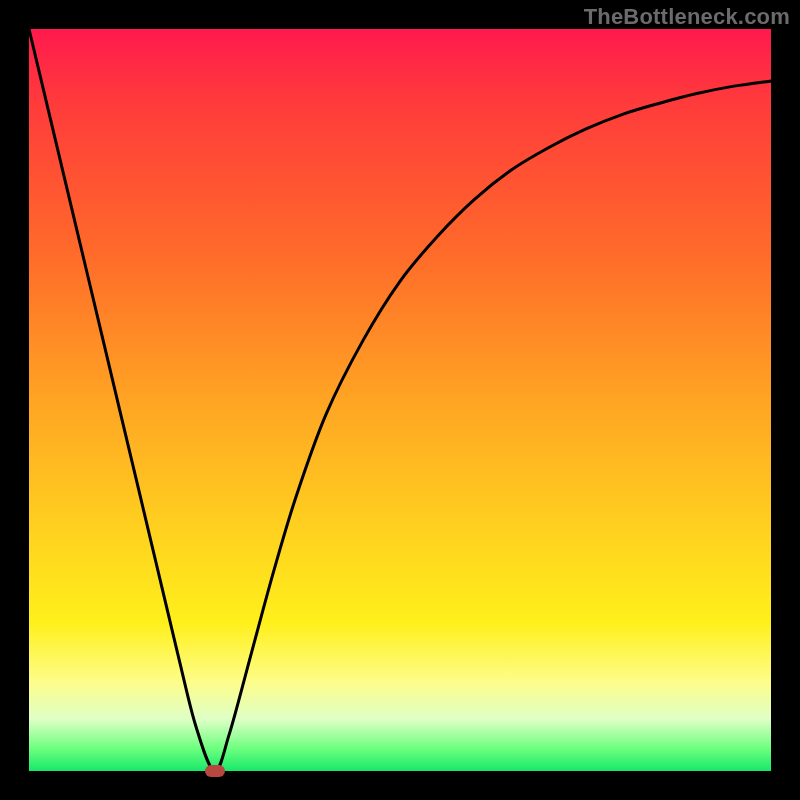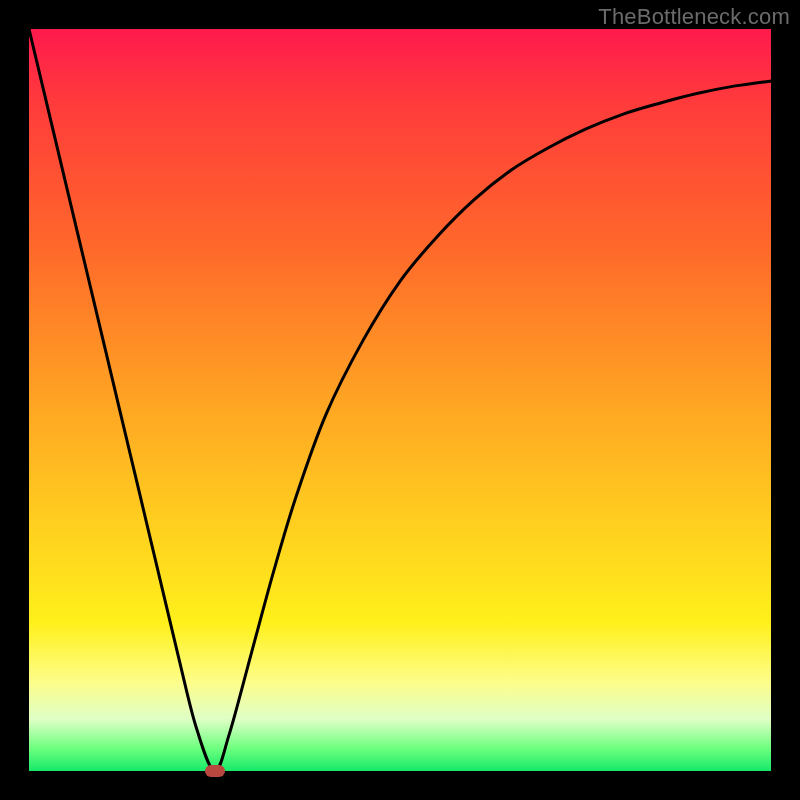--- a/index.html
+++ b/index.html
@@ -45,21 +45,21 @@
     width: 742px;
     height: 742px;
     overflow: visible;
   }
   .watermark {
     position: absolute;
     top: 4px;
     right: 10px;
     color: #6b6b6b;
     font-size: 22px;
-    font-weight: 400;
+    font-weight: 700;
     letter-spacing: 0.2px;
     user-select: none;
   }
   .marker {
     position: absolute;
     width: 20px;
     height: 12px;
     border-radius: 6px;
     background: #b8483f;
     transform: translate(-50%, -50%);

